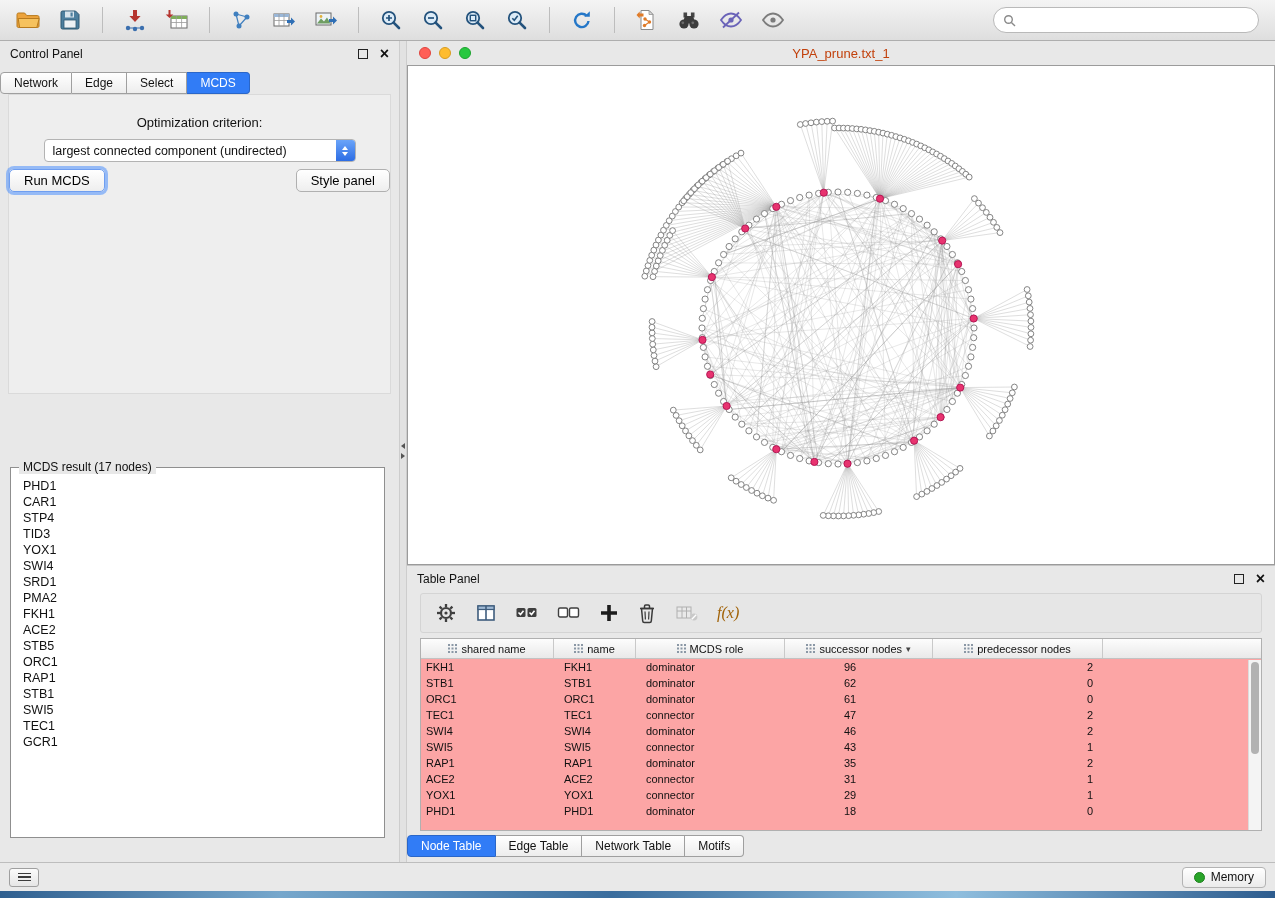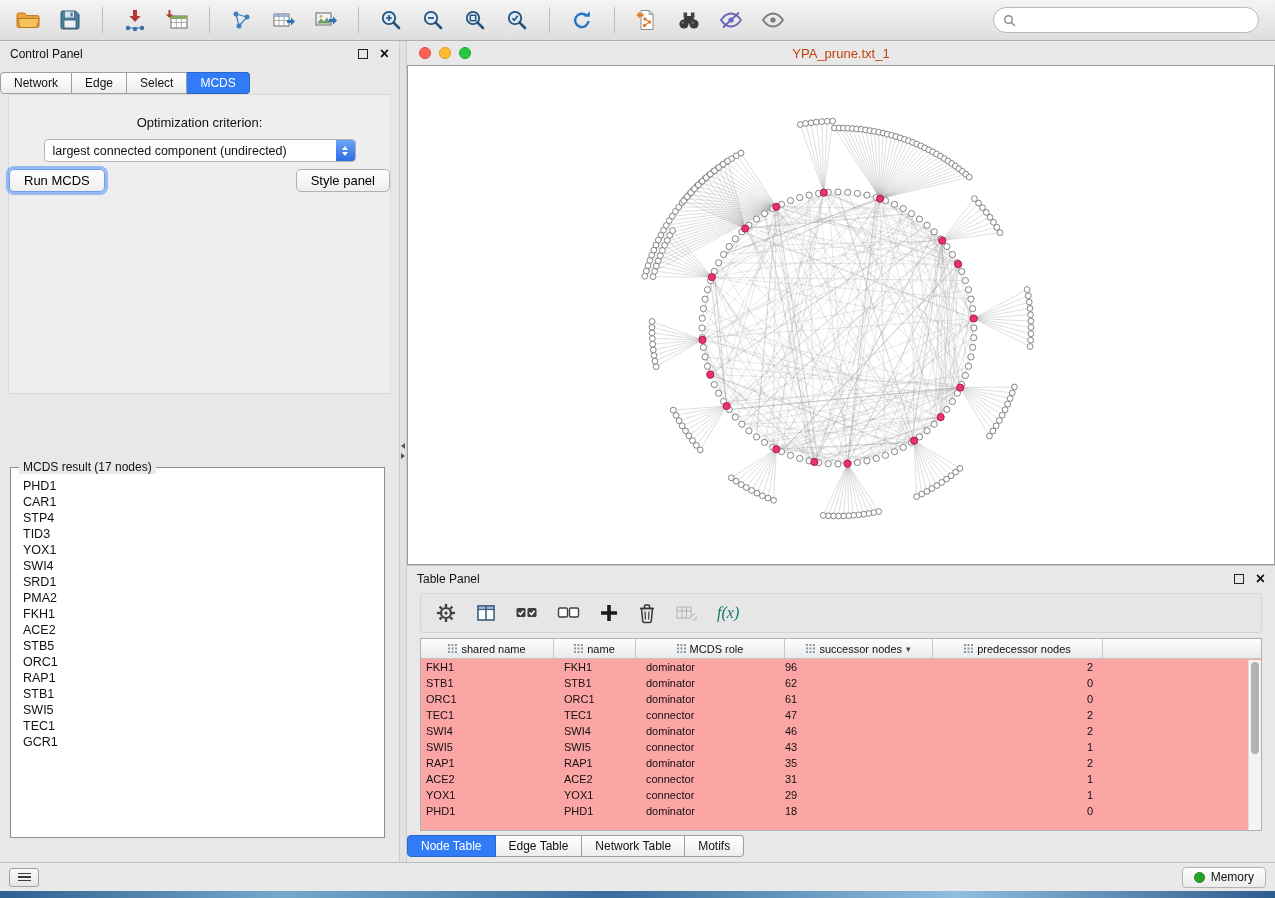--- a/index.html
+++ b/index.html
@@ -57,32 +57,32 @@
   .tl.yellow{background:#febc2e;border:1px solid #d89c20}
   .tl.green{background:#28c840;border:1px solid #1da32f}
   .net-title{position:absolute;left:0;right:0;text-align:center;font-size:13px;color:#c2410c}
   .net-canvas{position:absolute;left:0;top:24px;right:0;bottom:0;background:#fff;border:1px solid #9b9b9b}
   .net-canvas svg{display:block;width:866px;height:498px}
 
   
   .table-panel{position:absolute;left:407px;top:565px;width:868px;height:297px;background:#e8e8e8;border-top:1px solid #c4c4c4}
   .table-toolbar{position:absolute;left:13px;width:842px;top:27px;height:40px;background:#e6e6e6;border:1px solid #d4d4d4;border-radius:3px;display:flex;align-items:center;gap:18px;padding:0 14px}
   .ttbtn{display:flex;align-items:center;justify-content:center;cursor:pointer}
-  .fx{font-family:"Liberation Serif",serif;font-style:italic;font-size:16px;color:#0f766e}
+  .fx{font-family:"Liberation Serif",serif;font-style:italic;font-size:16px;color:#a16207}
   .table-wrap{position:absolute;left:13px;width:842px;top:72px;height:193px;background:#fca5a5;border:1px solid #b0b0b0}
   .thead{display:flex;height:20px;background:linear-gradient(#fdfdfd,#e9e9e9);border-bottom:1px solid #c2c2c2;font-size:11px}
   .th{display:flex;align-items:center;justify-content:center;gap:4px;border-right:1px solid #c9c9c9;overflow:hidden;white-space:nowrap;cursor:pointer}
   .th.cf{border-right:none;cursor:default}
   .sort{font-size:9px;color:#444}
   .tbody{overflow:hidden}
   .tr{display:flex;height:16px;align-items:center;font-size:11px;cursor:default}
   .td{overflow:hidden;white-space:nowrap}
   .c0{width:133px}.c1{width:82px}.c2{width:149px}.c3{width:148px}.c4{width:170px}.cf{flex:1}
   .td.c0{padding-left:5px}.td.c1{padding-left:10px}.td.c2{padding-left:10px}
-  .td.c3{text-align:left;padding-right:18px}.td.c4{text-align:right;padding-right:10px}
+  .td.c3{text-align:center;padding-right:18px}.td.c4{text-align:right;padding-right:10px}
   .vscroll{position:absolute;top:21px;right:0;bottom:0;width:13px;background:#f4f4f4;border-left:1px solid #dcdcdc}
   .vthumb{position:absolute;top:2px;left:2px;width:8px;height:92px;background:#b2b2b2;border-radius:5px}
   .table-tabs{position:absolute;left:0;right:0;top:269px}
 
   
   .statusbar{position:absolute;left:0;top:862px;width:1275px;height:29px;background:#e9e9e9;border-top:1px solid #bdbdbd;display:flex;align-items:center;padding:8px 9px}
   .sb-btn{width:30px;height:19px;border:1px solid #9f9f9f;border-radius:3px;background:linear-gradient(#fbfbfb,#e6e6e6);display:flex;flex-direction:column;justify-content:center;align-items:center;gap:2px;cursor:pointer}
   .sb-bar{width:13px;height:1.6px;background:#3c3c3c}
   .mem-btn{margin-left:auto;height:21px;display:flex;align-items:center;gap:6px;padding:0 11px;border:1px solid #b3b3b3;border-radius:4px;background:linear-gradient(#ffffff,#ebebeb);font-size:12px;cursor:pointer}
   .mem-dot{width:11px;height:11px;border-radius:50%;background:#28a428;border:1px solid #1d7f1d}

